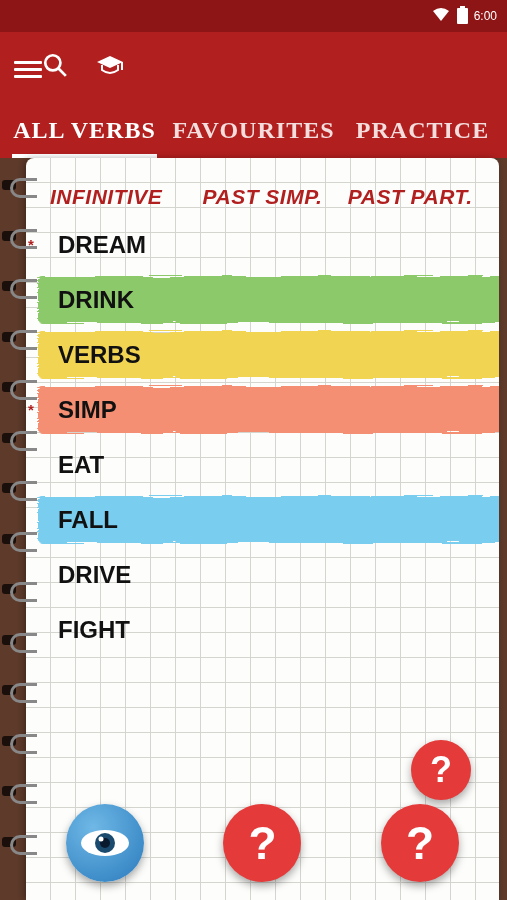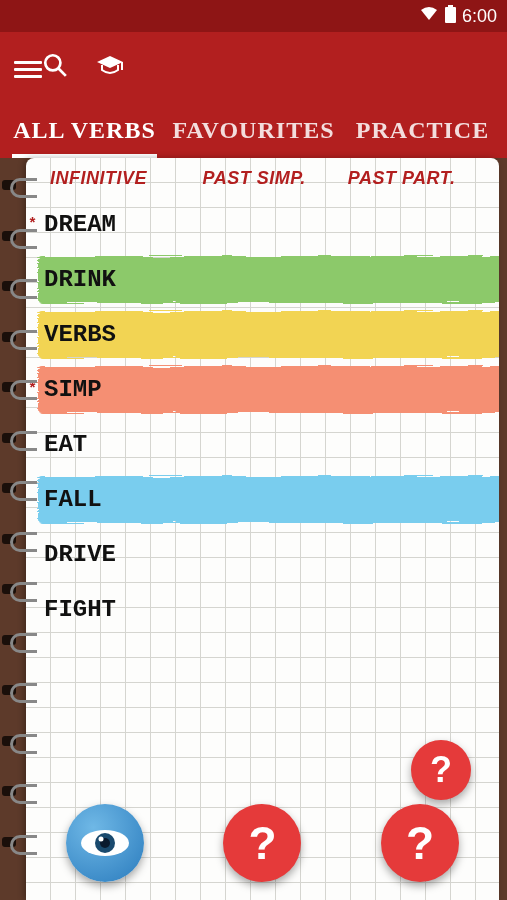--- a/index.html
+++ b/index.html
@@ -13,21 +13,21 @@
 }
 .status-bar {
   height: 32px;
   background: #8e1515;
   display: flex;
   justify-content: flex-end;
   align-items: center;
   padding: 0 10px;
   color: #fff;
   font-family: sans-serif;
-  font-size: 18px;
+  font-size: 12px;
   gap: 6px;
 }
 .header {
   background: #b21f1f;
   height: 70px;
   display: flex;
   align-items: center;
   padding: 0 14px;
   color: #fff;
 }
@@ -125,40 +125,40 @@
   background: #fdfdfc;
   background-image:
     repeating-linear-gradient(to right, transparent, transparent 24px, #d5d5d0 24px, #d5d5d0 25px),
     repeating-linear-gradient(to bottom, transparent, transparent 24px, #d5d5d0 24px, #d5d5d0 25px);
   border-radius: 8px 8px 0 0;
   box-shadow: -2px 0 6px rgba(0,0,0,0.3);
   overflow: hidden;
 }
 .col-headers {
   display: flex;
-  padding: 10px 6px 4px 24px;
+  padding: 27px 6px 4px 24px;
   color: #b21f1f;
   font-weight: bold;
   font-style: italic;
-  font-size: 18px;
+  font-size: 21px;
   letter-spacing: 0.5px;
 }
 .col-headers div:nth-child(1) { flex: 1.05; }
 .col-headers div:nth-child(2) { flex: 1; }
 .col-headers div:nth-child(3) { flex: 1; }
 .verb-list { padding-top: 4px; }
 .verb-row {
   height: 55px;
   display: flex;
   align-items: center;
+  padding-left: 14px;
   position: relative;
   font-size: 24px;
   font-weight: bold;
   color: #111;
-  font-family: Liberation Mono, monospace;
 }
 .verb-row .star {
   color: #b21f1f;
   font-size: 15px;
   width: 12px;
   position: absolute;
   left: 2px;
 }
 .verb-row .label {
   padding-left: 18px;

